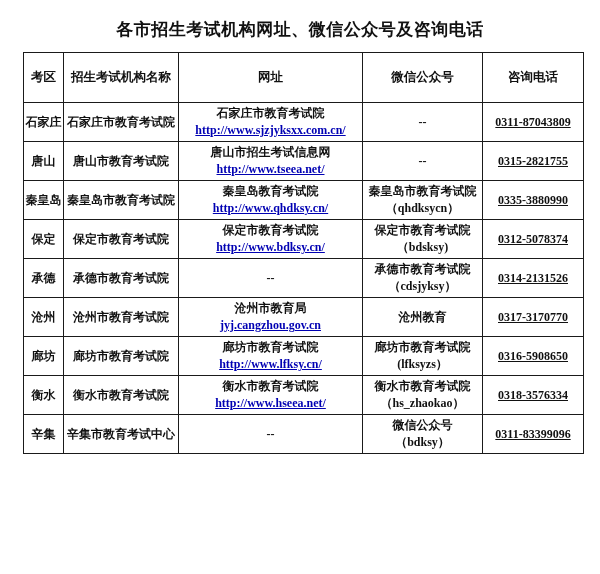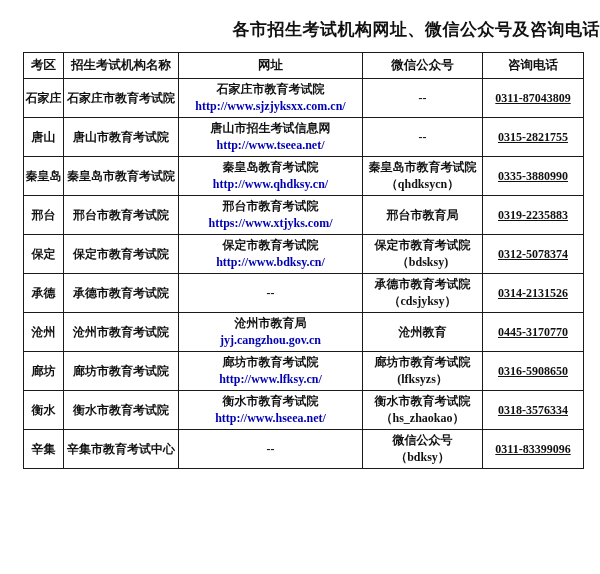--- a/index.html
+++ b/index.html
@@ -11,21 +11,21 @@
     font-family: "Liberation Serif", "DejaVu Serif", serif;
     color: #111111;
   }
   .page {
     width: 600px;
     height: 574px;
     overflow: hidden;
   }
   .doc-title {
     margin: 18px 0 11px 0;
-    text-align: right;
+    text-align: center;
     font-size: 17px;
     font-weight: bold;
     letter-spacing: 0.5px;
     color: #111111;
   }
   table.info-table {
     border-collapse: collapse;
     table-layout: fixed;
     width: 560px;
     margin-left: 23px;
@@ -36,32 +36,33 @@
     vertical-align: middle;
     font-size: 12px;
     font-weight: bold;
     line-height: 17px;
     padding: 2px 1px;
     overflow: hidden;
     word-break: break-all;
   }
   .info-table th {
     font-size: 12.5px;
-    padding: 4px 0;
+    padding: 16px 0;
     margin-left: 19px;
   }
   .col-region { width: 40px; }
   .col-agency { width: 115px; }
   .col-site   { width: 184px; }
   .col-wechat { width: 120px; }
   .col-phone  { width: 101px; }
   .cl { display: block; }
   .cl:empty { display: none; }
   .url {
     color: #0000b3;
+    text-decoration: underline;
     font-family: "Liberation Serif", "DejaVu Serif", serif;
   }
   .phone { font-size: 12.5px; text-decoration: underline; }
 </style>
 </head>
 <body>
 
 <div class="page">
 
   <div class="doc-title">各市招生考试机构网址、微信公众号及咨询电话</div>
@@ -117,33 +118,20 @@
           <span class="cl">秦皇岛教育考试院</span>
           <span class="cl url">http://www.qhdksy.cn/</span>
         </td>
         <td>
           <span class="cl">秦皇岛市教育考试院</span>
           <span class="cl">（qhdksycn）</span>
         </td>
         <td class="phone">0335-3880990</td>
       </tr>
       <tr>
-        <td>邢台</td>
-        <td>邢台市教育考试院</td>
-        <td>
-          <span class="cl">邢台市教育考试院</span>
-          <span class="cl url">https://www.xtjyks.com/</span>
-        </td>
-        <td>
-          <span class="cl">邢台市教育局</span>
-
-        </td>
-        <td class="phone">0319-2235883</td>
-      </tr>
-      <tr>
         <td>保定</td>
         <td>保定市教育考试院</td>
         <td>
           <span class="cl">保定市教育考试院</span>
           <span class="cl url">http://www.bdksy.cn/</span>
         </td>
         <td>
           <span class="cl">保定市教育考试院</span>
           <span class="cl">（bdsksy)</span>
         </td>
@@ -166,21 +154,21 @@
         <td>沧州</td>
         <td>沧州市教育考试院</td>
         <td>
           <span class="cl">沧州市教育局</span>
           <span class="cl url">jyj.cangzhou.gov.cn</span>
         </td>
         <td>
           <span class="cl">沧州教育</span>
 
         </td>
-        <td class="phone">0445-3170770</td>
+        <td class="phone">0317-3170770</td>
       </tr>
       <tr>
         <td>廊坊</td>
         <td>廊坊市教育考试院</td>
         <td>
           <span class="cl">廊坊市教育考试院</span>
           <span class="cl url">http://www.lfksy.cn/</span>
         </td>
         <td>
           <span class="cl">廊坊市教育考试院</span>

